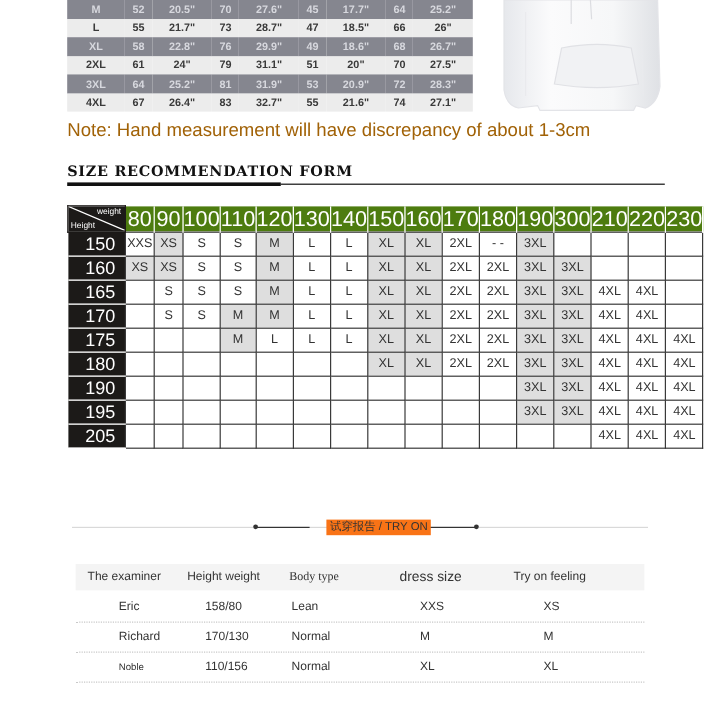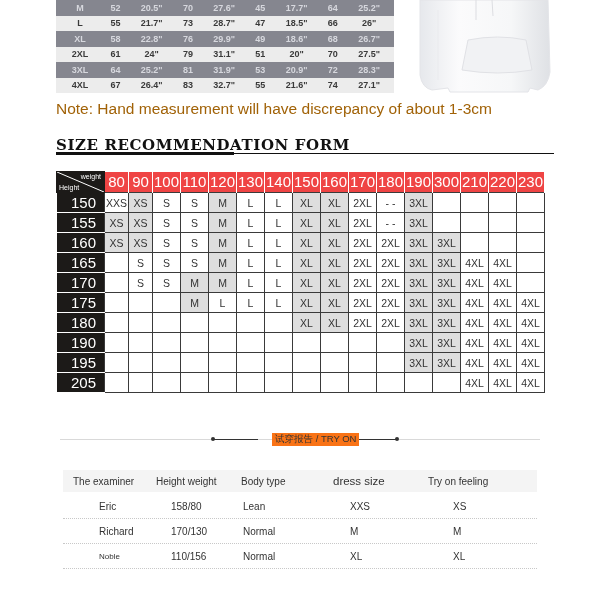--- a/index.html
+++ b/index.html
@@ -9,28 +9,28 @@
   .meas { position:absolute; left:56px; top:0; width:338px; border-collapse:collapse; }
   .meas td { height:15.5px; padding:0; text-align:center; font-size:9px; font-weight:bold; }
   .meas tr.dark td { background:#85868f; color:#d7d8de; }
   .meas tr.light td { background:#ececec; color:#3a3a3a; }
 
   
   .hoodie { position:absolute; left:398px; top:0; width:200px; height:96px; }
 
   .note { position:absolute; left:56px; top:100px; font-size:15.5px; color:#a16207; white-space:nowrap; }
 
-  .section-title { position:absolute; left:56px; top:136px; font-family:"DejaVu Serif", serif; font-weight:bold; font-size:15px; letter-spacing:0.6px; color:#111; }
+  .section-title { position:absolute; left:56px; top:136px; font-family:"DejaVu Serif", serif; font-weight:bold; font-size:12px; letter-spacing:0.6px; color:#111; }
   .rule-thick { position:absolute; left:56px; top:152px; width:178px; height:3px; background:#111; }
   .rule-thin { position:absolute; left:234px; top:153px; width:320px; height:1px; background:#111; }
 
   
   .grid { position:absolute; left:56px; top:171px; border-collapse:collapse; }
   .grid td { padding:0; text-align:center; border:1.5px solid #3a3a3a; font-size:10.5px; color:#333; }
-  .grid td.wt { background:#ef4444; color:#fff; font-size:15px; height:20px; width:23px; border-color:#fff; border-width:0 1px;margin-left:19px; }
+  .grid td.wt { background:#4d7c0f; color:#fff; font-size:18px; height:20px; width:23px; border-color:#fff; border-width:0 1px;margin-left:19px; }
   .grid td.wt.wide { width:27px; }
   .grid td.corner { background:#1c1a18; color:#fff; width:47px; height:20px; position:relative; border-color:#1c1a18; }
   .grid td.corner .cw { position:absolute; right:3px; top:1px; font-size:7px; }
   .grid td.corner .ch { position:absolute; left:2px; bottom:1px; font-size:7px; }
   .grid td.corner svg { position:absolute; left:0; top:0; }
   .grid td.ht { background:#1c1a18; color:#fff; font-size:15px; height:19px; border-color:#fff; border-width:1px 0; text-align:right; padding-right:8px; }
   .grid td.cell { background:#fff; }
   .grid td.cell.g { background:#dedede; }
 
   
@@ -187,39 +187,20 @@
         <td class="cell g">XL</td>
         <td class="cell">2XL</td>
         <td class="cell">- -</td>
         <td class="cell g">3XL</td>
         <td class="cell"></td>
         <td class="cell"></td>
         <td class="cell"></td>
         <td class="cell"></td>
       </tr>
       <tr>
-        <td class="ht">155</td>
-        <td class="cell g">XS</td>
-        <td class="cell g">XS</td>
-        <td class="cell">S</td>
-        <td class="cell">S</td>
-        <td class="cell g">M</td>
-        <td class="cell">L</td>
-        <td class="cell">L</td>
-        <td class="cell g">XL</td>
-        <td class="cell g">XL</td>
-        <td class="cell">2XL</td>
-        <td class="cell">- -</td>
-        <td class="cell g">3XL</td>
-        <td class="cell"></td>
-        <td class="cell"></td>
-        <td class="cell"></td>
-        <td class="cell"></td>
-      </tr>
-      <tr>
         <td class="ht">160</td>
         <td class="cell g">XS</td>
         <td class="cell g">XS</td>
         <td class="cell">S</td>
         <td class="cell">S</td>
         <td class="cell g">M</td>
         <td class="cell">L</td>
         <td class="cell">L</td>
         <td class="cell g">XL</td>
         <td class="cell g">XL</td>
@@ -371,21 +352,21 @@
 <div class="try-seg" style="left:213px;width:45px;"></div>
 <div class="try-seg" style="left:352px;width:45px;"></div>
 <div class="try-dot" style="left:211px;"></div>
 <div class="try-dot" style="left:395px;"></div>
 <div class="try-label">试穿报告 / TRY ON</div>
 
 <div class="tryon">
   <div class="head">
     <span style="left:10px;">The examiner</span>
     <span style="left:93px;text-align:right;">Height weight</span>
-    <span style="left:178px;">Body type</span>
+    <span style="left:178px;font-family:Liberation Serif, serif;">Body type</span>
     <span style="left:270px;font-size:11.5px;">dress size</span>
     <span style="left:365px;">Try on feeling</span>
   </div>
   <div id="tryon-rows" style="margin-top:2px;">
       <div class="row">
         <span style="left: 36px;">Eric</span>
         <span style="left: 108px;">158/80</span>
         <span style="left: 180px;">Lean</span>
         <span style="left: 287px;">XXS</span>
         <span style="left: 390px;">XS</span>

